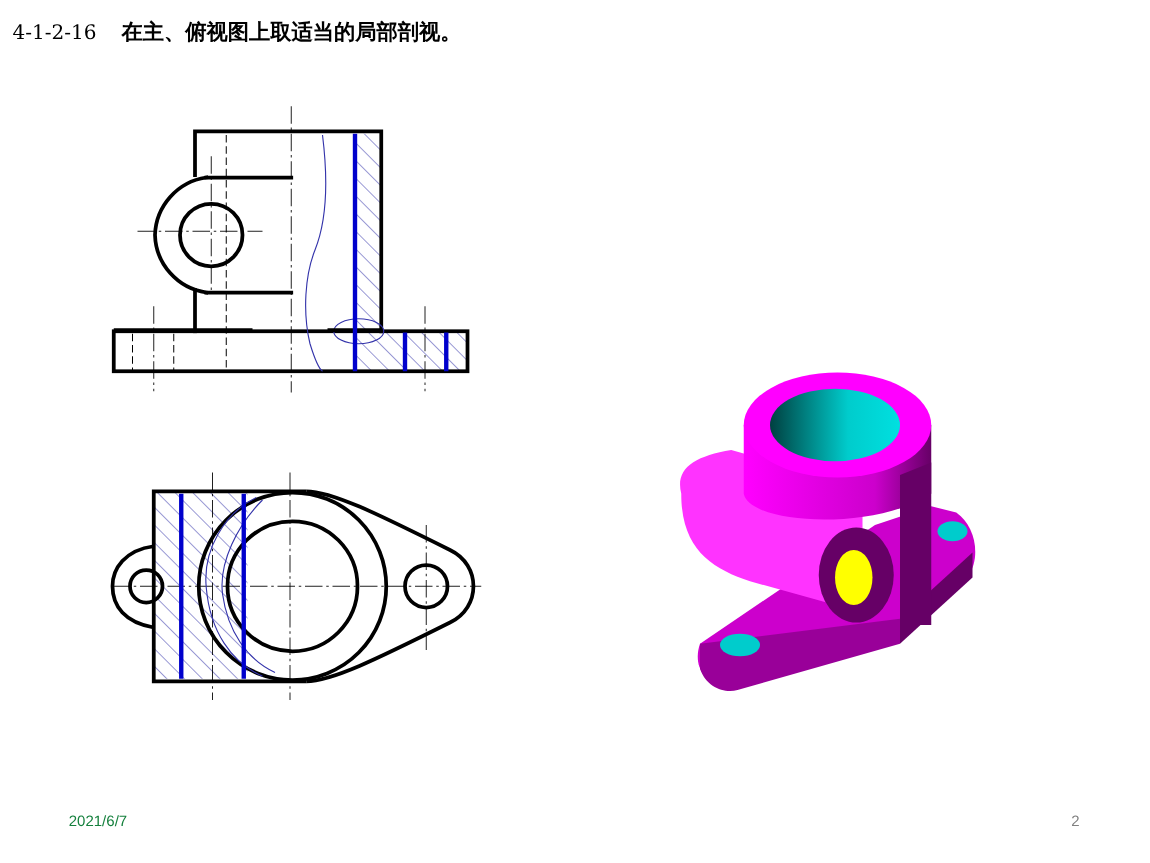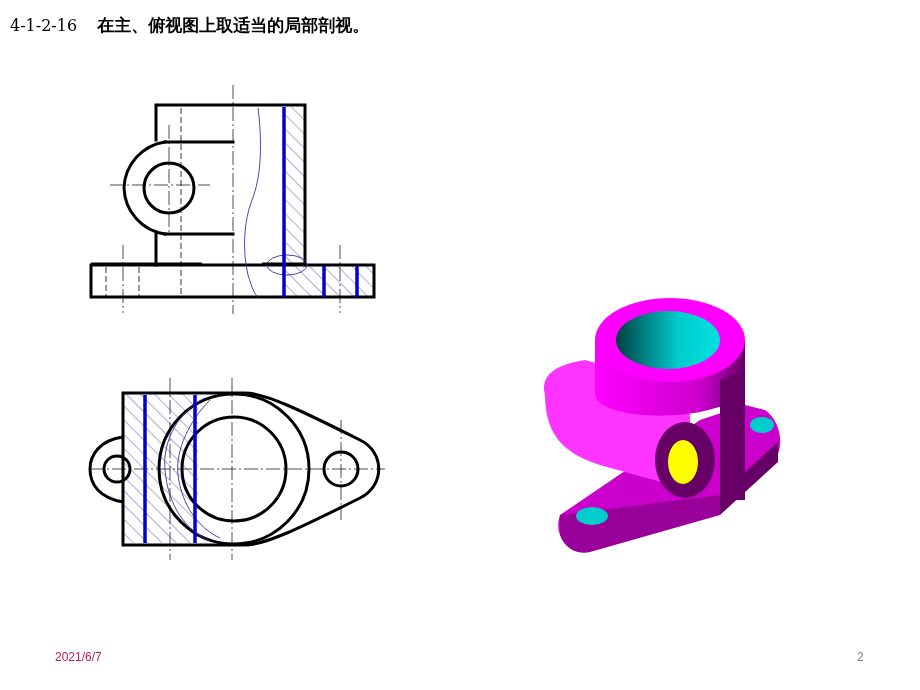--- a/index.html
+++ b/index.html
@@ -1,19 +1,19 @@
 <!DOCTYPE html>
 <html><head>
 <meta charset="utf-8">
 <style>
   html, body { margin: 0; padding: 0; background: #ffffff; }
   body { width: 920px; height: 690px; position: relative; overflow: hidden; font-family: "DejaVu Sans", sans-serif; }
   .title { position: absolute; left: 10px; top: 14px; font-size: 17px; font-weight: bold; color: #000; white-space: pre; }
   .title .code { font-family: "DejaVu Serif", serif; font-weight: normal; font-size: 16px; margin-right: 20px; text-align: center; }
-  .footer-date { position: absolute; left: 55px; top: 650px; font-size: 12px; color: #be185d; font-family: "Liberation Sans", sans-serif; }
+  .footer-date { position: absolute; left: 55px; top: 650px; font-size: 12px; color: #15803d; font-family: "Liberation Sans", sans-serif; }
   .footer-page { position: absolute; left: 857px; top: 650px; font-size: 12px; color: #808080; font-family: "Liberation Sans", sans-serif; }
   svg { position: absolute; left: 0; top: 0; }
 </style>
 </head>
 <body>
 
 <div class="title"><span class="code">4-1-2-16</span><span>在主、俯视图上取适当的局部剖视。</span></div>
 
 <svg width="920" height="690" viewBox="0 0 920 690">
   <defs>

